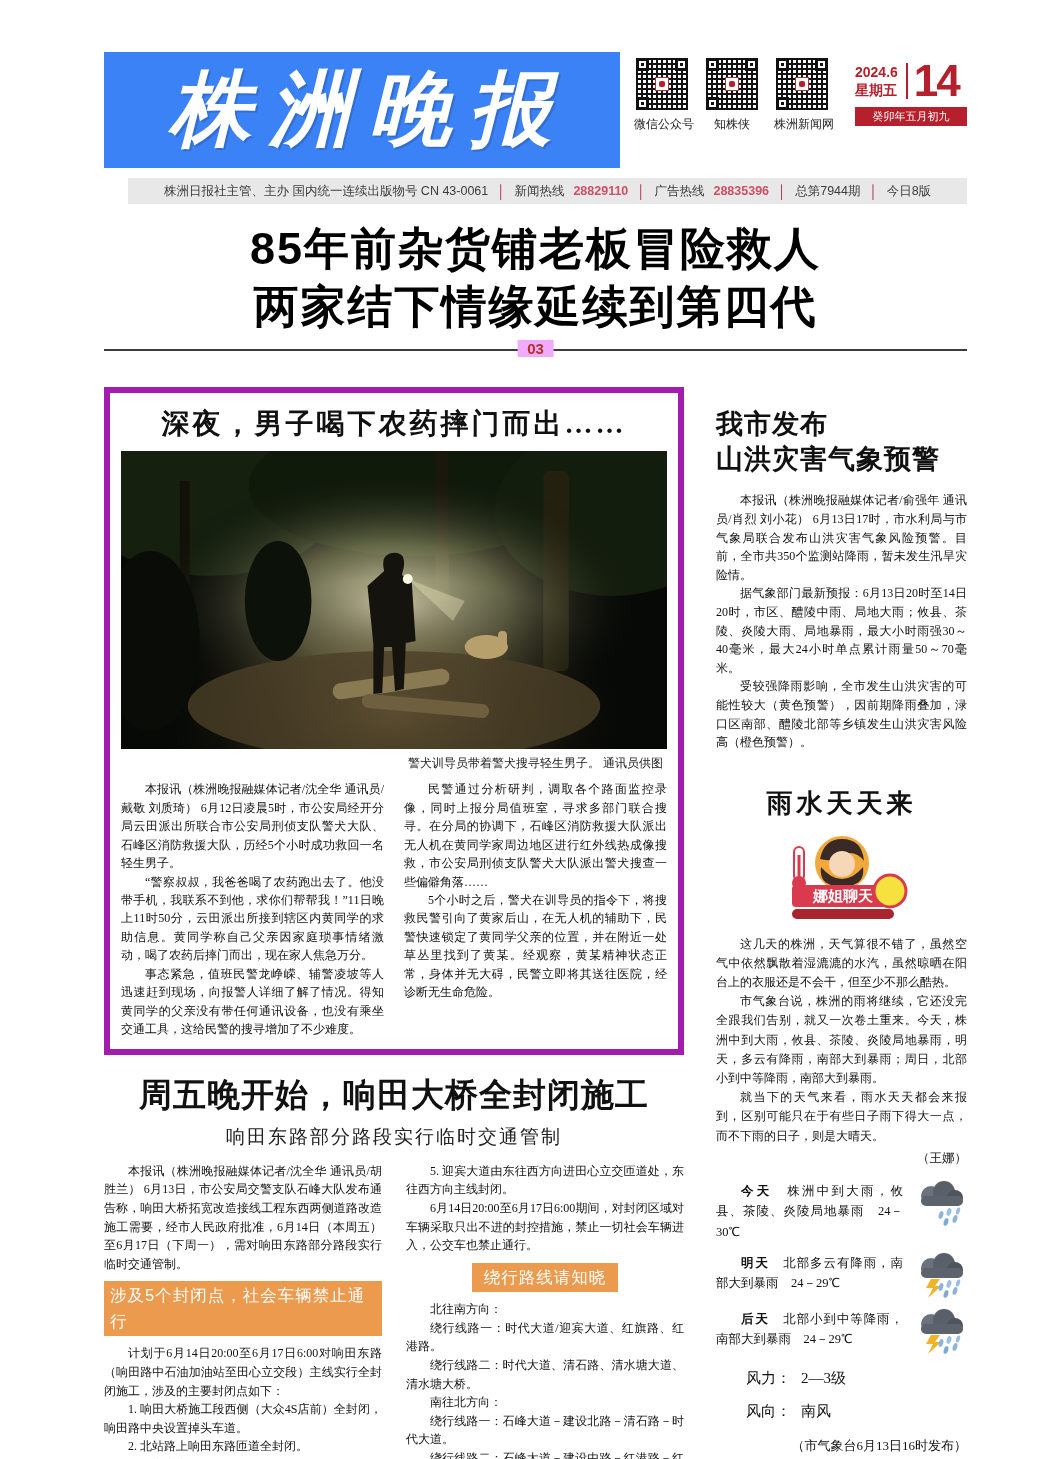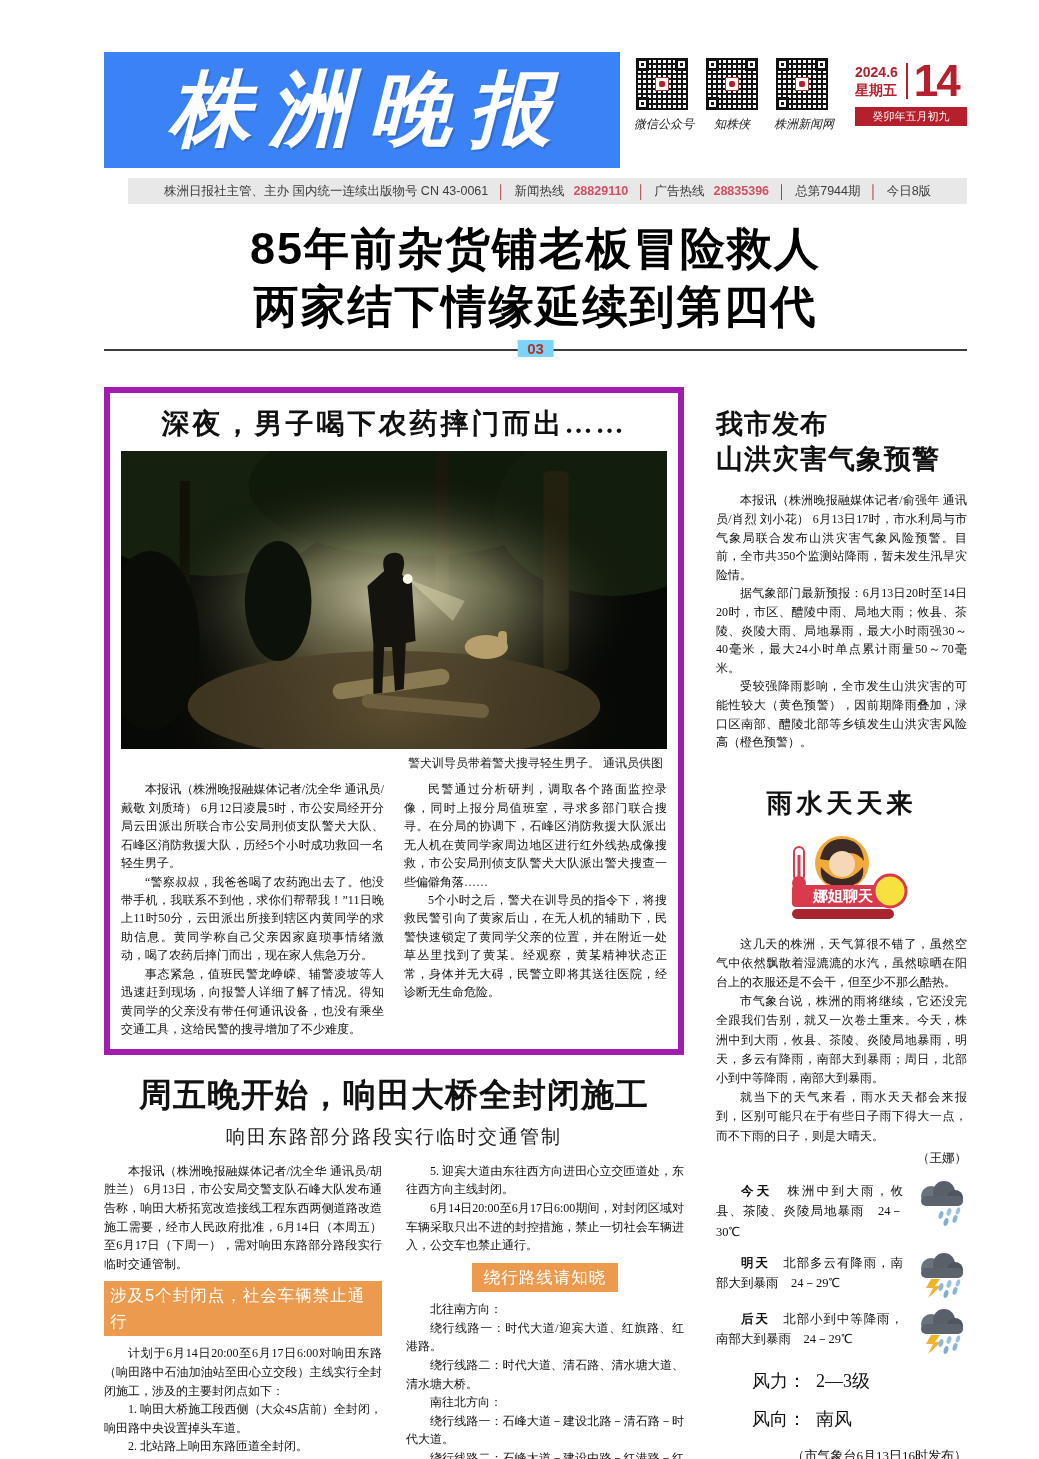--- a/index.html
+++ b/index.html
@@ -26,21 +26,21 @@
     position:relative; width:52px; height:52px; margin:0 auto; background:
       repeating-linear-gradient(0deg,#111 0 2px,transparent 2px 5px),
       repeating-linear-gradient(90deg,#111 0 2px,#fff 2px 5px);
     outline:2px solid #fff;
   }
   .qr-f { position:absolute; width:13px; height:13px; border:3px solid #111; background:#fff; }
   .qr-f::after { content:""; position:absolute; left:2px; top:2px; width:3px; height:3px; background:#111; }
   .qr-f.tl { left:0; top:0; } .qr-f.tr { right:0; top:0; } .qr-f.bl { left:0; bottom:0; }
   .qr-logo { position:absolute; left:19px; top:19px; width:14px; height:14px; background:#fff; border:1px solid #a33; }
   .qr-logo::after { content:""; position:absolute; left:3px; top:3px; width:6px; height:6px; background:#b5202c; border-radius:2px; }
-  .qr-label { font-size:12px; margin-top:6px; color:#222; font-family:"Liberation Sans", sans-serif; white-space:nowrap;font-style:italic; }
+  .qr-label { font-size:12px; margin-top:6px; color:#222; font-family:"Liberation Sans", sans-serif; white-space:nowrap; }
 
   .date-block { margin-left:auto; margin-top:8px; width:112px; color:#b5202c; font-family:"Liberation Sans", sans-serif; }
   .date-top { display:flex; align-items:center; }
   .date-left { text-align:left; font-weight:bold; font-size:14px; line-height:1.3; }
   .date-sep { width:2px; height:36px; background:#b5202c; margin:0 6px 0 8px; }
   .date-day { font-size:44px; font-weight:bold; line-height:0.95; letter-spacing:-2px; }
   .lunar-bar { margin-top:5px; background:#b5202c; color:#fff; font-size:11px; text-align:center; padding:2px 2px; white-space:nowrap; }
 
   .info-strip {
     margin-top:10px; background:#e8e8e8; height:26px;
@@ -49,21 +49,21 @@
   }
   .info-sep { color:#a8323c; font-size:13px; }
   .hotline-num { color:#cf4f63; font-weight:bold; }
 
   
   .lead-headline { margin-top:16px; text-align:center; font-family:"Liberation Sans", sans-serif; }
   .hl-line { font-size:45px; font-weight:bold; line-height:1.28; letter-spacing:2px; color:#000; }
   .pageref-line { position:relative; border-top:2px solid #3c3c3c; margin-top:14px; }
   .pageref {
     position:absolute; left:50%; top:-11px; transform:translateX(-50%);
-    background:#7dd3fc; padding:0 10px; color:#b33127; font-weight:bold;
+    background:#f0abfc; padding:0 10px; color:#b33127; font-weight:bold;
     font-size:15px; font-family:"Liberation Sans", sans-serif;
   }
 
   
   .main { display:flex; gap:32px; margin-top:36px; align-items:flex-start; }
   .col-left { width:580px; flex:none; }
   .col-right { flex:1; min-width:0; }
 
   
   .night-box { border:6px solid #a21caf; padding:8px 11px 10px; background:#fff; }
@@ -93,21 +93,21 @@
   .rain-title { text-align:center; font-size:26px; font-weight:bold; letter-spacing:4px; }
   .rain-logo { display:block; margin:12px auto 10px; }
   .rain-body { font-size:12px; line-height:1.6; text-align:justify; }
   .rain-byline { text-align:right; font-size:12.5px; margin-top:4px; }
 
   .forecast { margin-top:14px; }
   .f-row { display:flex; align-items:flex-start; margin-top:10px; }
   .f-text { flex:1; font-size:12.5px; line-height:1.65; text-align:justify; text-indent:2em; padding-right:8px; }
   .f-label { font-weight:bold; font-family:"Liberation Sans", sans-serif; letter-spacing:1px; }
   .f-icon { flex:none; width:56px; height:46px; }
-  .wind-line { font-size:18px; margin-top:14px; text-indent:2em; }
+  .wind-line { font-size:15px; margin-top:14px; text-indent:2em; }
   .wind-value { margin-left:10px; }
   .issued { text-align:right; font-size:13px; margin-top:16px; }
 </style>
 </head>
 <body>
 
 <div class="page">
   <div class="content">
 
     <div class="masthead">

